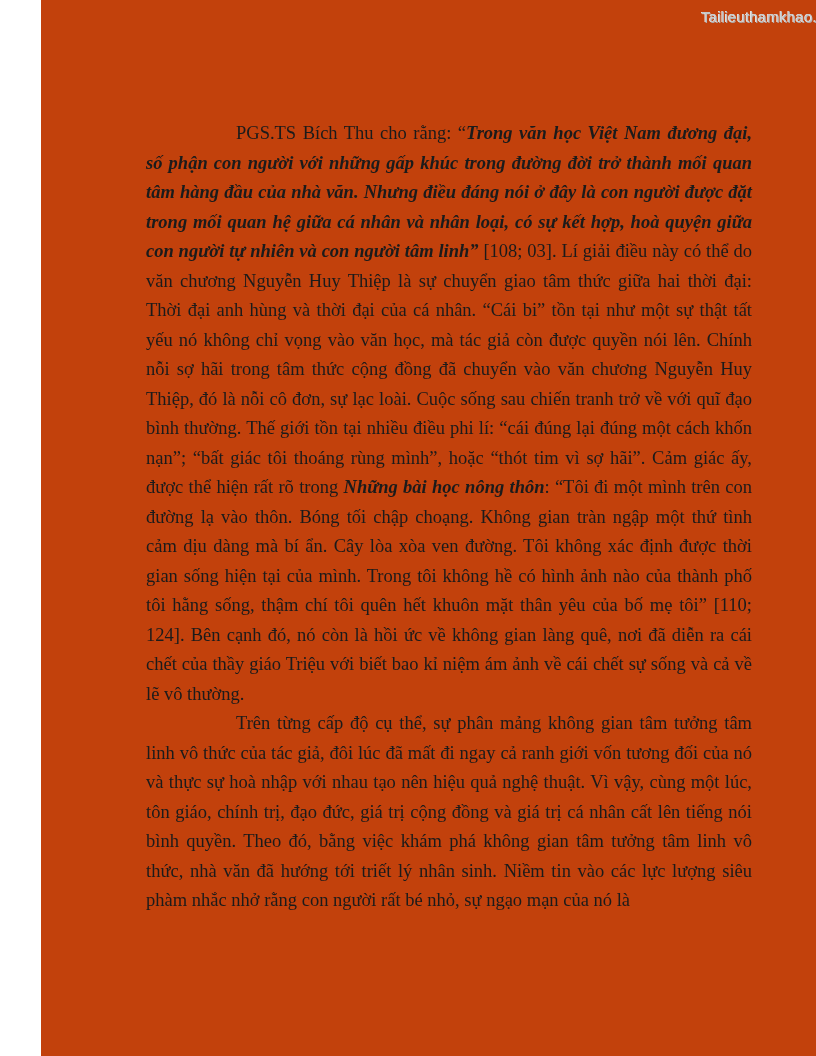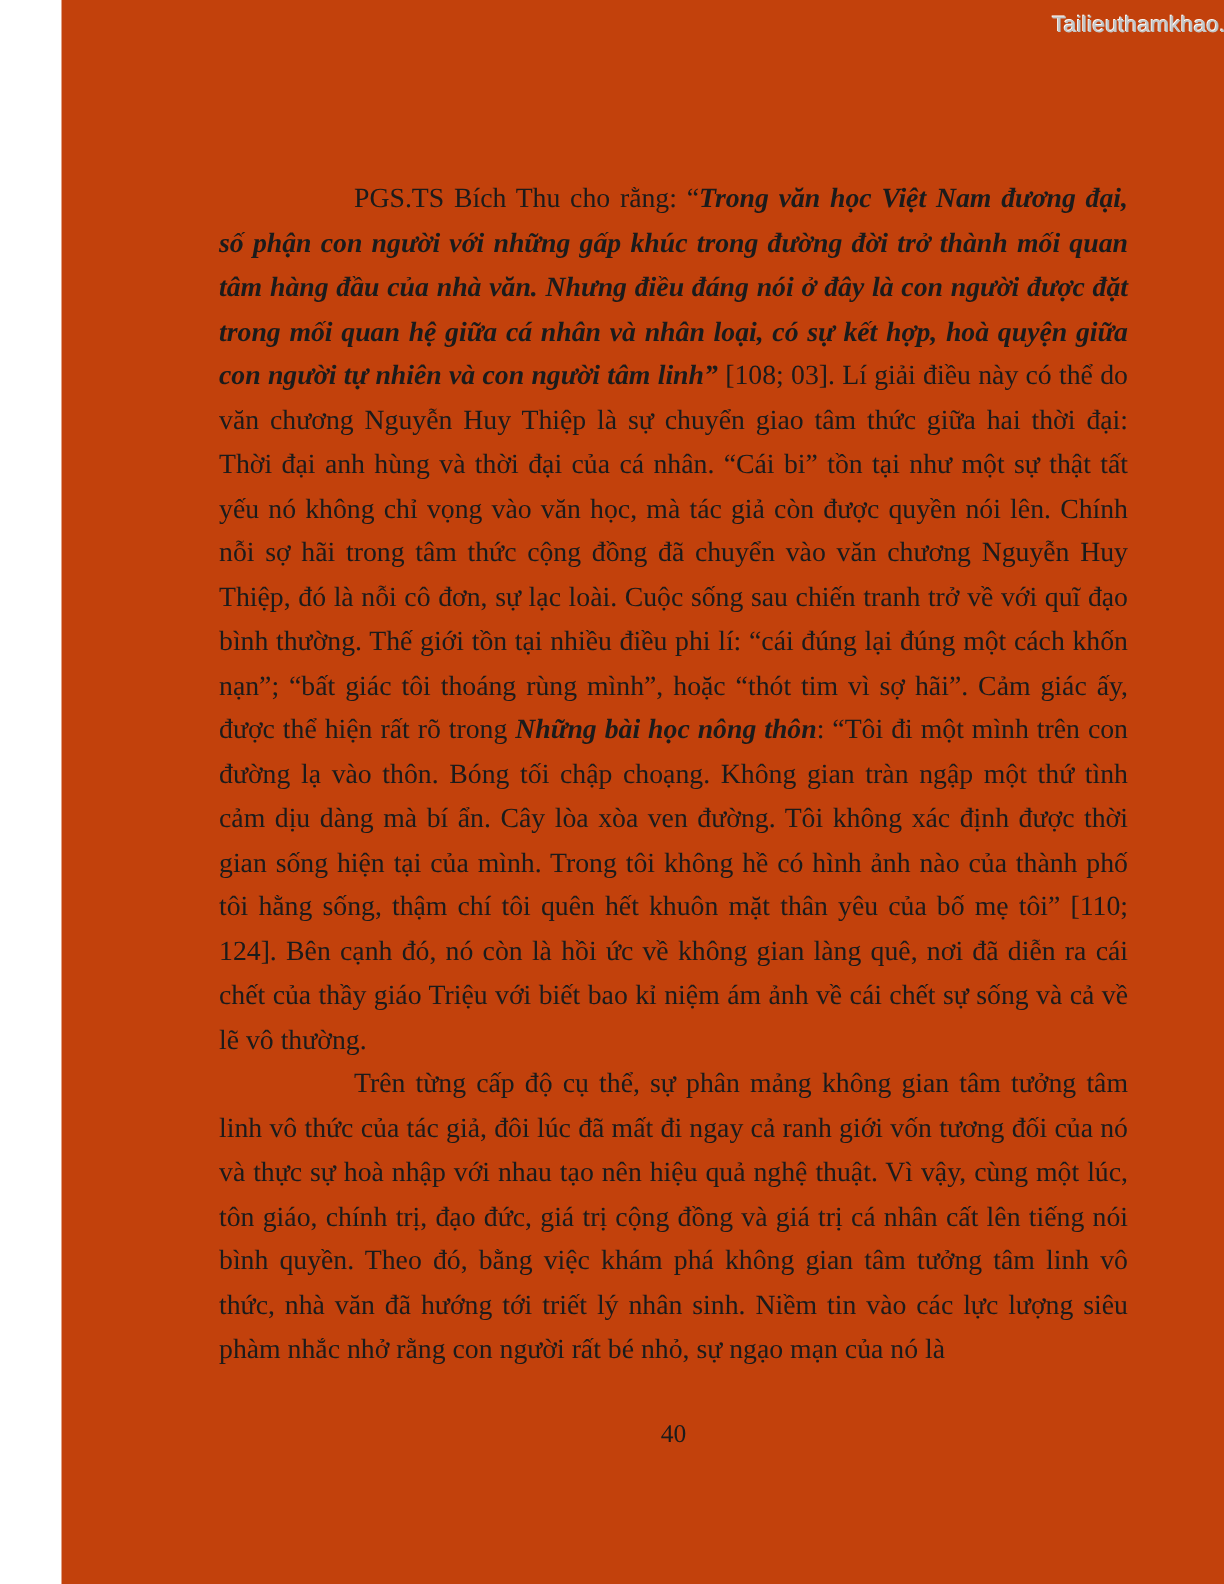--- a/index.html
+++ b/index.html
@@ -62,14 +62,13 @@
 <body>
 
 <div class="page">
   <div class="watermark">Tailieuthamkhao.com</div>
 
   <div class="content">
       <p class="para"><span>PGS.TS Bích Thu cho rằng: “</span><span class="italic">Trong văn học Việt Nam đương đại, số phận con người với những gấp khúc trong đường đời trở thành mối quan tâm hàng đầu của nhà văn. Nhưng điều đáng nói ở đây là con người được đặt trong mối quan hệ giữa cá nhân và nhân loại, có sự kết hợp, hoà quyện giữa con người tự nhiên và con người tâm linh”</span><span> [108; 03]. Lí giải điều này có thể do văn chương Nguyễn Huy Thiệp là sự chuyển giao tâm thức giữa hai thời đại: Thời đại anh hùng và thời đại của cá nhân. “Cái bi” tồn tại như một sự thật tất yếu nó không chỉ vọng vào văn học, mà tác giả còn được quyền nói lên. Chính nỗi sợ hãi trong tâm thức cộng đồng đã chuyển vào văn chương Nguyễn Huy Thiệp, đó là nỗi cô đơn, sự lạc loài. Cuộc sống sau chiến tranh trở về với quĩ đạo bình thường. Thế giới tồn tại nhiều điều phi lí: “cái đúng lại đúng một cách khốn nạn”; “bất giác tôi thoáng rùng mình”, hoặc “thót tim vì sợ hãi”. Cảm giác ấy, được thể hiện rất rõ trong </span><span class="italic">Những bài học nông thôn</span><span>: “Tôi đi một mình trên con đường lạ vào thôn. Bóng tối chập choạng. Không gian tràn ngập một thứ tình cảm dịu dàng mà bí ẩn. Cây lòa xòa ven đường. Tôi không xác định được thời gian sống hiện tại của mình. Trong tôi không hề có hình ảnh nào của thành phố tôi hằng sống, thậm chí tôi quên hết khuôn mặt thân yêu của bố mẹ tôi” [110; 124]. Bên cạnh đó, nó còn là hồi ức về không gian làng quê, nơi đã diễn ra cái chết của thầy giáo Triệu với biết bao kỉ niệm ám ảnh về cái chết sự sống và cả về lẽ vô thường.</span></p>
       <p class="para"><span>Trên từng cấp độ cụ thể, sự phân mảng không gian tâm tưởng tâm linh vô thức của tác giả, đôi lúc đã mất đi ngay cả ranh giới vốn tương đối của nó và thực sự hoà nhập với nhau tạo nên hiệu quả nghệ thuật. Vì vậy, cùng một lúc, tôn giáo, chính trị, đạo đức, giá trị cộng đồng và giá trị cá nhân cất lên tiếng nói bình quyền. Theo đó, bằng việc khám phá không gian tâm tưởng tâm linh vô thức, nhà văn đã hướng tới triết lý nhân sinh. Niềm tin vào các lực lượng siêu phàm nhắc nhở rằng con người rất bé nhỏ, sự ngạo mạn của nó là</span></p>
     </div>
 
-  <div class="page-number">40</div>
 </div>
 
 </body></html>

